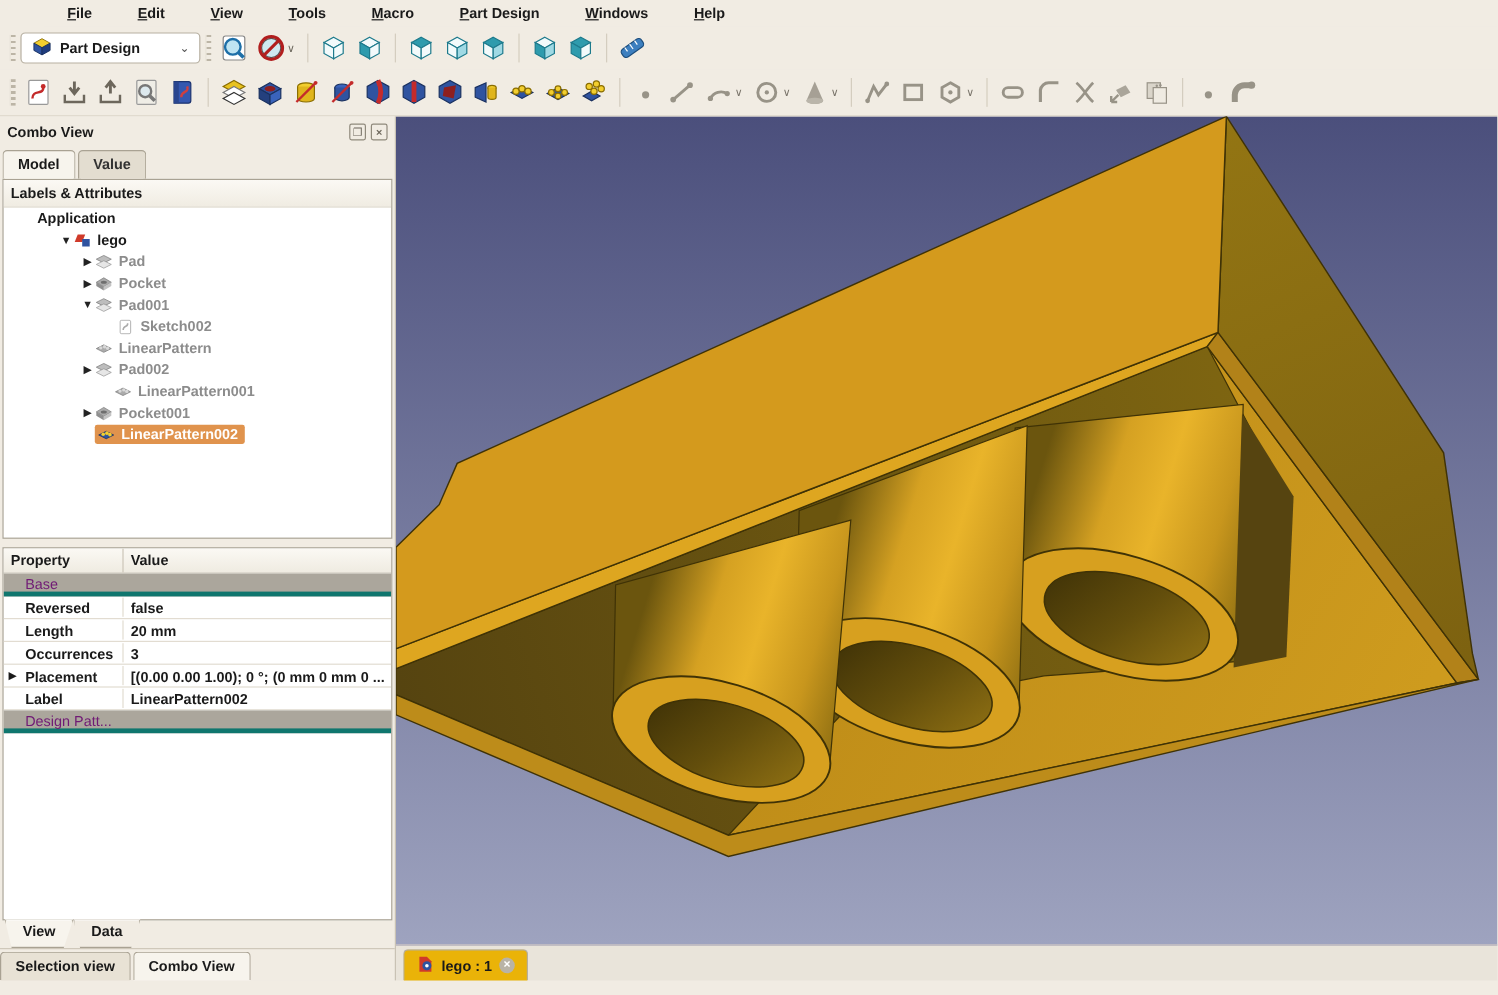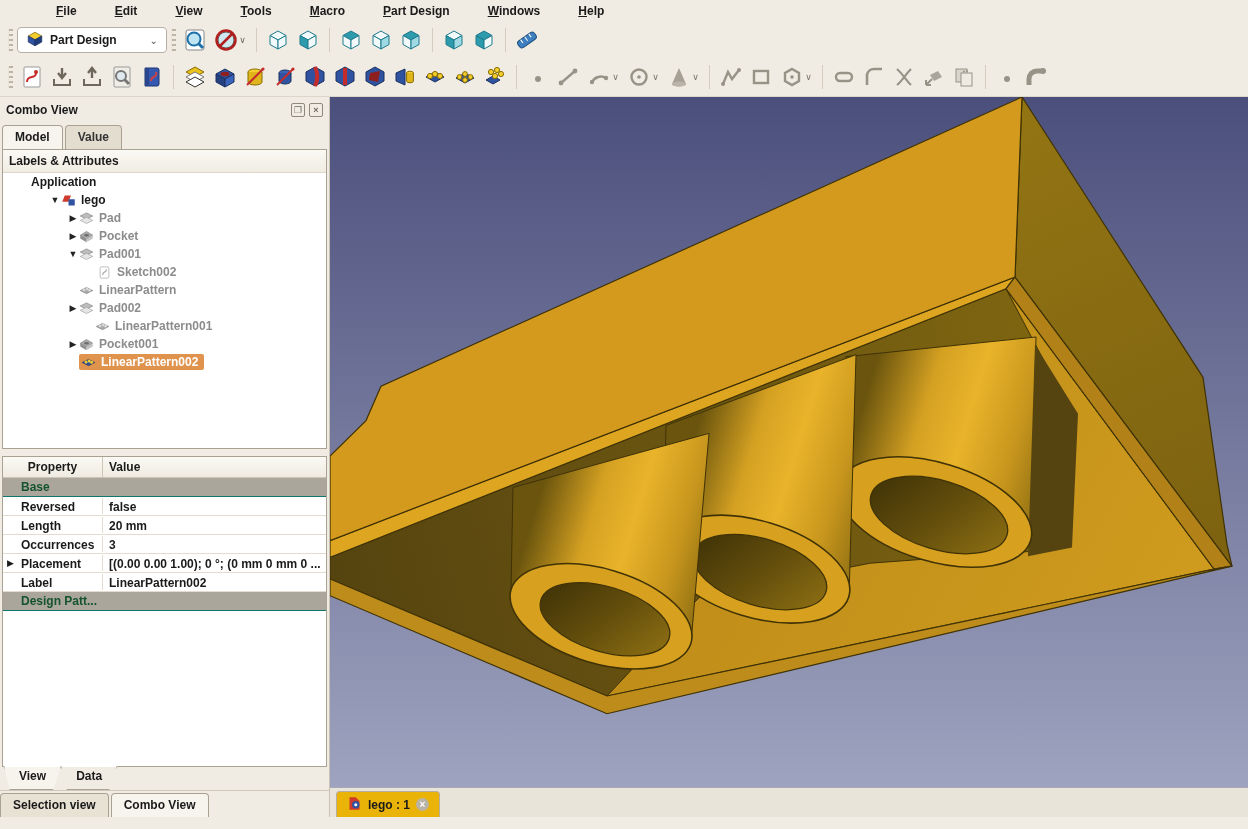--- a/index.html
+++ b/index.html
@@ -65,28 +65,28 @@
 
   
   #splitter { height:7px; }
 
   
   #prop-wrap { margin:0 2px; background:#fff; border:1px solid #A9A293; flex:1;
     display:flex; flex-direction:column; overflow:hidden; }
   #prop-header { display:flex; background:linear-gradient(#FBF9F4,#EFEBE1);
     border-bottom:1px solid #CCC5B8; font-weight:700; }
   #prop-header div { padding:3px 6px; }
-  .ph-name { width:100px; border-right:1px solid #CCC5B8;text-align:center; }
+  .ph-name { width:100px; border-right:1px solid #CCC5B8; }
   .prop-row { display:flex; border-bottom:1px solid #E2DCD1; height:19px; align-items:center; }
   .prop-row .p-name { width:100px; border-right:1px solid #E2DCD1; font-weight:700;
     padding:2px 4px 0 18px; position:relative; white-space:nowrap; overflow:hidden; }
   .prop-row .p-name .exp { position:absolute; left:4px; top:3px; font-size:9px; }
   .prop-row .p-value { flex:1; font-weight:700; padding:2px 6px 0; white-space:nowrap; overflow:hidden; }
-  .prop-group { background:#ABA69C; color:#14532d; font-weight:700; height:19px;
-    padding:2px 6px 0 18px; border-bottom:1px solid #0f766e; }
+  .prop-group { background:#ABA69C; color:#701a75; font-weight:400; height:19px;
+    padding:2px 6px 0 18px; border-bottom:4px solid #0f766e; }
 
   
   #vd-tabs { display:flex; padding:0 4px; height:24px; margin-top:-1px; }
   .vd-tab { border:1px solid #A9A293; border-top:1px solid #fff; font-weight:700;
     padding:2px 14px 4px; clip-path:polygon(0 0,100% 0,86% 100%,10% 100%); background:#F1ECE3; }
   .vd-tab.active { background:#F7F4ED; }
 
   
   #dock-bottom { height:27px; display:flex; align-items:stretch; gap:2px; padding-top:2px;
     border-top:1px solid #CFC8BA; }

